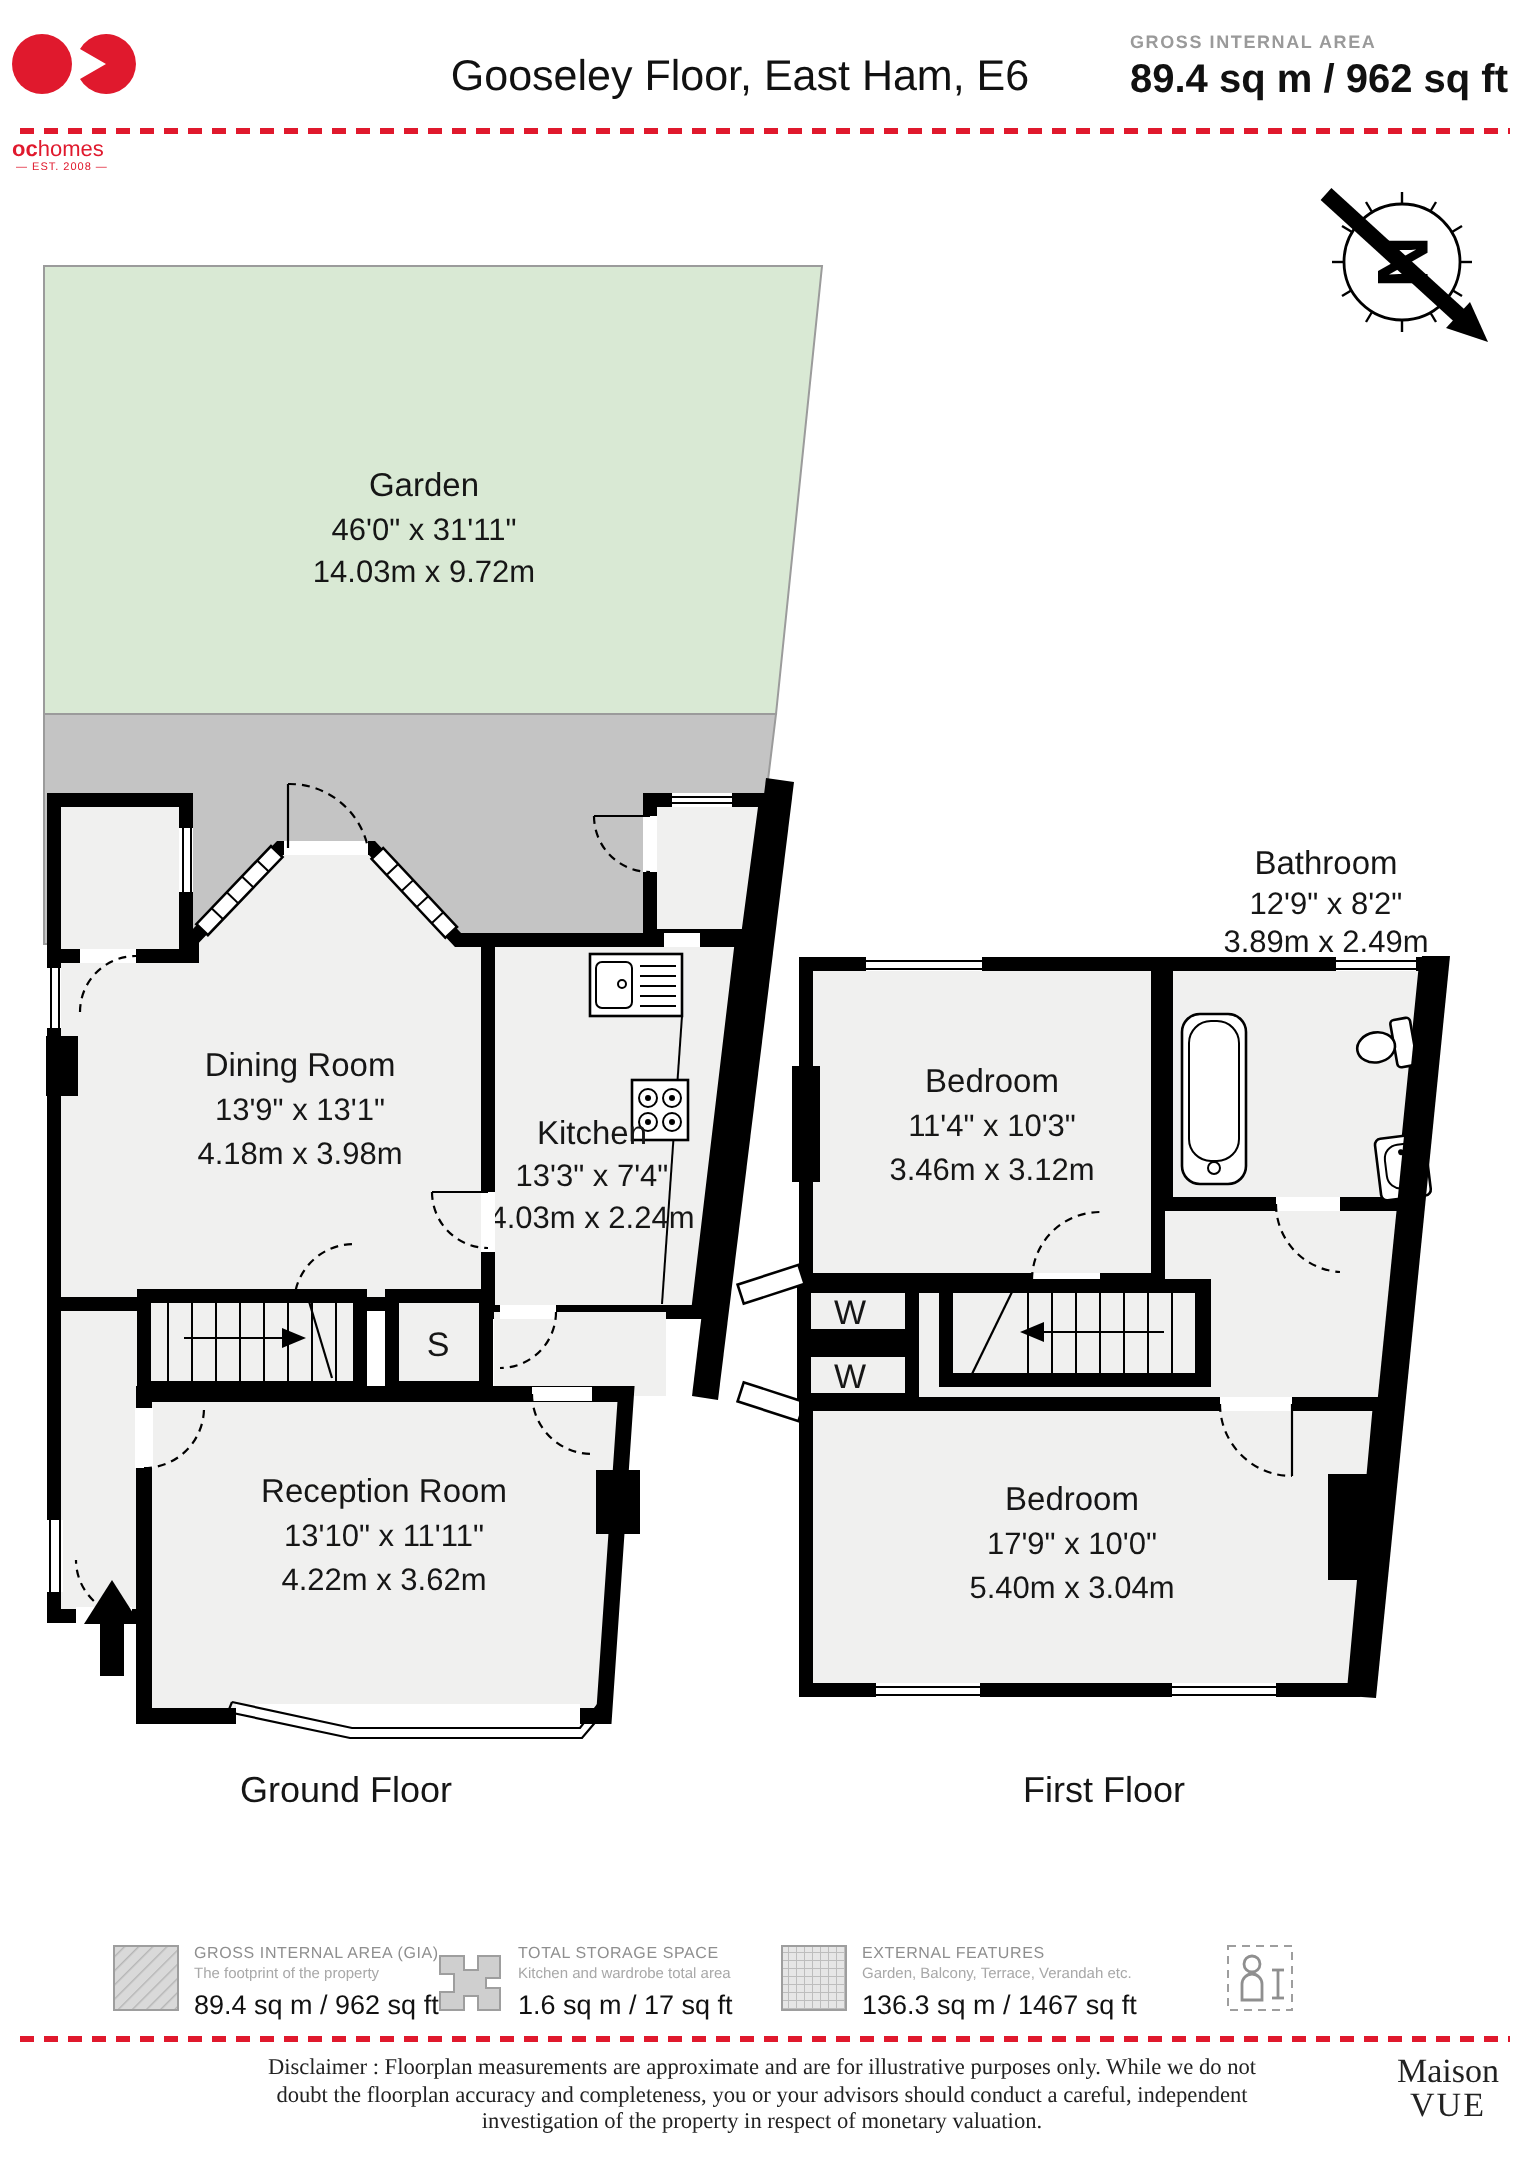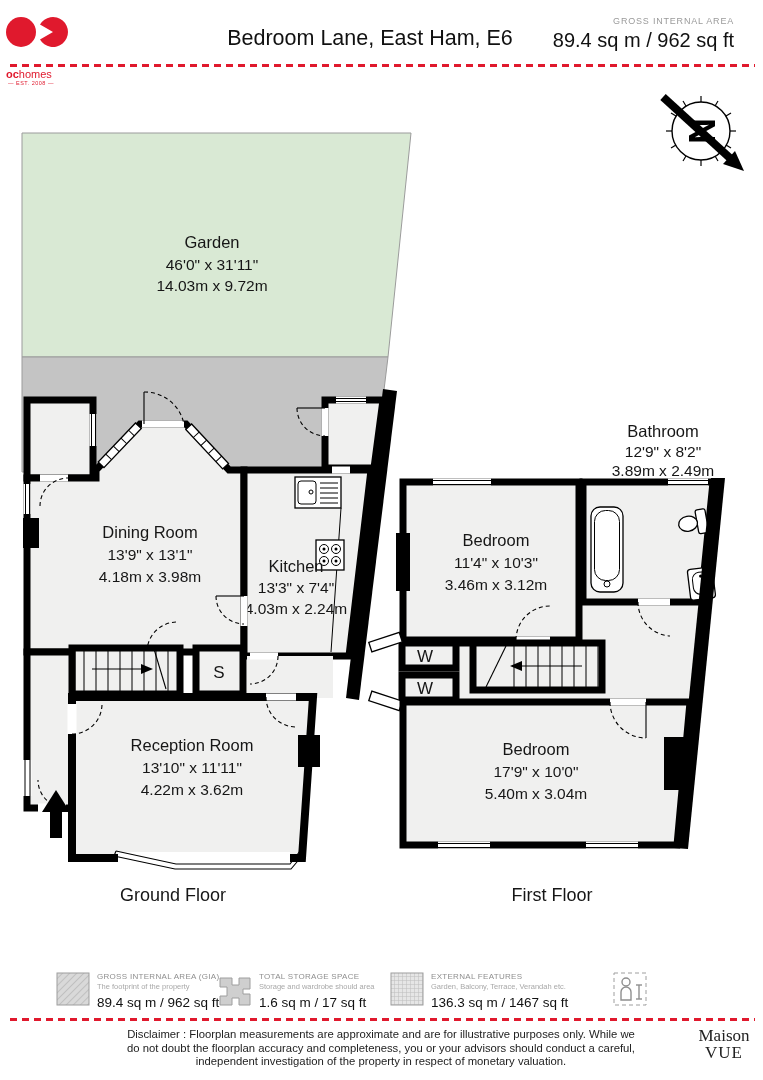--- a/index.html
+++ b/index.html
@@ -5,21 +5,21 @@
   :root{
     --accent-red:#e0192d; --garden-green:#d9e9d4; --patio-grey:#c4c4c4;
     --room-fill:#f0f0ef; --wall:#000000;
   }
   html,body{margin:0;padding:0;background:#fff;}
   .page{position:relative;width:763px;height:1080px;background:#fff;overflow:hidden;
         font-family:"Liberation Sans",sans-serif;color:#161616;}
   
   .hdr-title{position:absolute;top:26px;left:160px;width:420px;text-align:center;
              font-size:21.5px;color:#111;}
-  .hdr-area{position:absolute;top:16px;left:544px;width:190px;text-align:right;}
+  .hdr-area{position:absolute;top:16px;left:565px;width:190px;text-align:left;font-weight:bold;}
   .hdr-area .lbl{font-size:9px;color:#9a9a9a;letter-spacing:.8px;}
   .hdr-area .val{font-size:20px;color:#111;margin-top:3px;}
   .logo{position:absolute;top:15px;left:0;width:110px;text-align:left;}
   .logo .brandline{font-size:11px;color:var(--accent-red);margin-top:1px;margin-left:6px;}
   .logo .brandline b{font-weight:bold;}
   .logo .est{font-size:5.5px;color:var(--accent-red);letter-spacing:.5px;margin-left:8px;}
   .dash{position:absolute;height:3px;left:10px;right:8px;
         background:repeating-linear-gradient(90deg,var(--accent-red) 0 7px,transparent 7px 12px);}
   
   .plan{position:absolute;top:0;left:0;}
@@ -40,39 +40,39 @@
   .fix{fill:#fff;stroke:#000;stroke-width:1.3;}
   .fixthin{fill:none;stroke:#000;stroke-width:1;}
   
   .legend-item{position:absolute;top:972px;display:flex;align-items:flex-start;}
   .legend-item .txt{margin-left:7px;}
   .legend-item .t1{font-size:8px;color:#8f8f8f;letter-spacing:.3px;}
   .legend-item .t2{font-size:7.5px;color:#a8a8a8;margin-top:1px;}
   .legend-item .t3{font-size:13.5px;color:#111;margin-top:4px;}
   
   .disclaimer{position:absolute;top:1028px;left:120px;width:522px;text-align:center;
-              font-size:11.3px;line-height:13.5px;color:#222;}
+              font-size:11.3px;line-height:13.5px;color:#222;font-family:Liberation Serif, serif;}
   .maison{position:absolute;top:1027px;left:694px;width:60px;text-align:center;
           font-family:"Liberation Serif",serif;font-size:17px;color:#222;line-height:17px;}
   .maison .vue{letter-spacing:1px;}
 </style>
 </head>
 <body>
 
 <div class="page">
 
   <div class="logo">
     <svg width="95" height="48" viewBox="0 0 95 48">
       <circle cx="21" cy="17" r="15" fill="var(--accent-red)"></circle>
       <path d="M53,17 L40,9.5 A15,15 0 1 1 40,24.5 Z" fill="var(--accent-red)"></path>
     </svg>
     <div class="brandline"><b>oc</b><span>homes</span></div>
     <div class="est">— EST. 2008 —</div>
   </div>
-  <div class="hdr-title">Bedroom Lane, East Ham, E6</div>
+  <div class="hdr-title">Gooseley Floor, East Ham, E6</div>
   <div class="hdr-area">
     <div class="lbl">GROSS INTERNAL AREA</div>
     <div class="val">89.4 sq m / 962 sq ft</div>
   </div>
   <div class="dash" style="top:64px;"></div>
 
   <svg class="plan" width="763" height="960" viewBox="0 0 763 960">
 
     <g>
       <g stroke="#000" stroke-width="1.2">
@@ -355,21 +355,21 @@
       <div class="t3">89.4 sq m / 962 sq ft</div>
     </div>
   </div>
 
   <div class="legend-item" style="left:218px;">
     <svg width="34" height="34">
       <path d="M2,6 h12 v7 h7 v-7 h11 v11 h-7 v5 h7 v11 h-11 v-7 h-7 v7 H2 v-9 h7 v-9 H2 Z" fill="#cfcfcf" stroke="#9e9e9e" stroke-width="1"></path>
     </svg>
     <div class="txt">
       <div class="t1">TOTAL STORAGE SPACE</div>
-      <div class="t2">Storage and wardrobe should area</div>
+      <div class="t2">Kitchen and wardrobe total area</div>
       <div class="t3">1.6 sq m / 17 sq ft</div>
     </div>
   </div>
 
   <div class="legend-item" style="left:390px;">
     <svg width="34" height="34">
       <rect x="1" y="1" width="32" height="32" fill="url(#p-grid)" stroke="#9e9e9e"></rect>
     </svg>
     <div class="txt">
       <div class="t1">EXTERNAL FEATURES</div>

